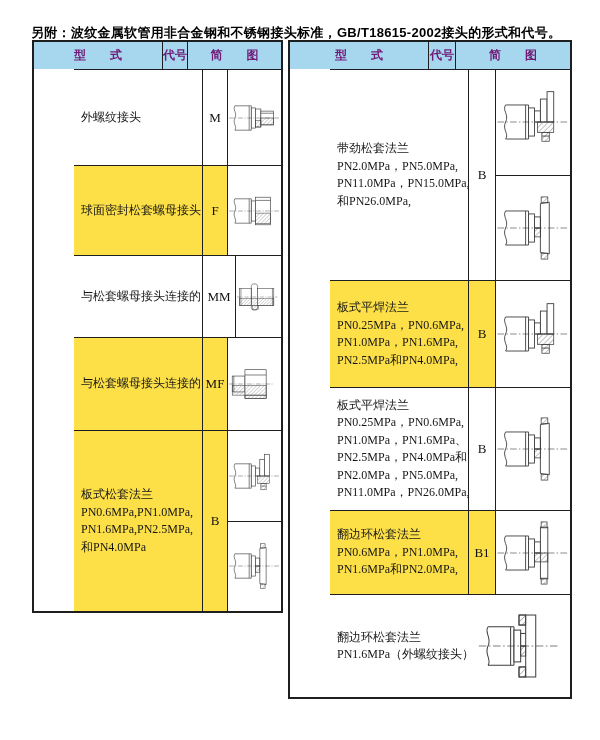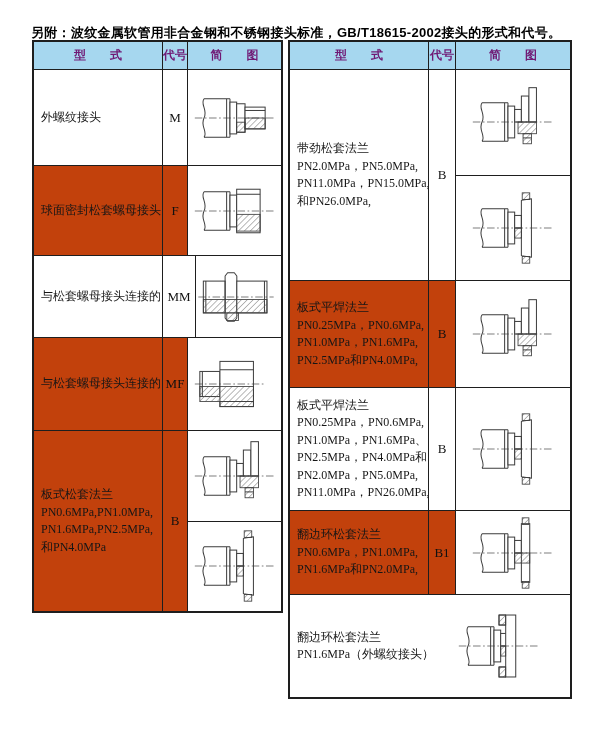--- a/index.html
+++ b/index.html
@@ -13,21 +13,21 @@
     position:absolute;left:31px;top:9px;font-size:13px;font-weight:bold;color:#000;
     letter-spacing:.3px;white-space:nowrap;margin-top:15px;
   }
   .jt{
     position:absolute;top:40px;box-sizing:border-box;
     border:2px solid #1e1e1e;background:#fff;
   }
   #jt-left{left:32px;width:251px;}
   #jt-right{left:288px;width:284px;}
   .jt-row{display:flex;box-sizing:border-box;overflow:hidden;}
-  .jt-row + .jt-row{border-top:1.5px solid #1e1e1e;}
+  .jt-row + .jt-row{border-top:1.5px solid #1e1e1e;margin-left:40px;}
   .cell{box-sizing:border-box;overflow:hidden;}
   .c-code{
     border-left:1.5px solid #1e1e1e;border-right:1.5px solid #1e1e1e;
     display:flex;align-items:center;justify-content:center;
     font-family:"Liberation Serif","DejaVu Serif",serif;font-size:13px;color:#111;
     flex:none;
   }
   .c-type{
     flex:none;display:flex;flex-direction:column;justify-content:center;
     padding:4px 3px 4px 7px;color:#161616;
@@ -37,21 +37,21 @@
     font-size:12px;line-height:17.5px;white-space:nowrap;
   }
   .c-diag{flex:1;display:flex;flex-direction:column;background:#fff;}
   .diag-sub{flex:1;display:flex;align-items:center;justify-content:center;min-height:0;}
   .diag-sub + .diag-sub{border-top:1.5px solid #1e1e1e;}
   .jt-header .cell{
     background:#a6d7ef;display:flex;align-items:center;justify-content:center;
     font-size:12px;font-weight:bold;color:#701a75;
   }
   .jt-header .c-type,.jt-header .c-code{padding:0;border-color:#1e1e1e;}
-  .hl{background:#c2410c;}
+  .hl{background:#fde047;}
   .diag-sub svg{display:block;}
 </style>
 </head>
 <body>
 
 <div class="page">
   <div class="doc-title">另附：波纹金属软管用非合金钢和不锈钢接头标准，GB/T18615-2002接头的形式和代号。</div>
   <div id="tables-root">
       <div class="jt" id="jt-left" style="left: 32px; width: 251px;">
         <div class="jt-row jt-header" style="height: 27px;">

